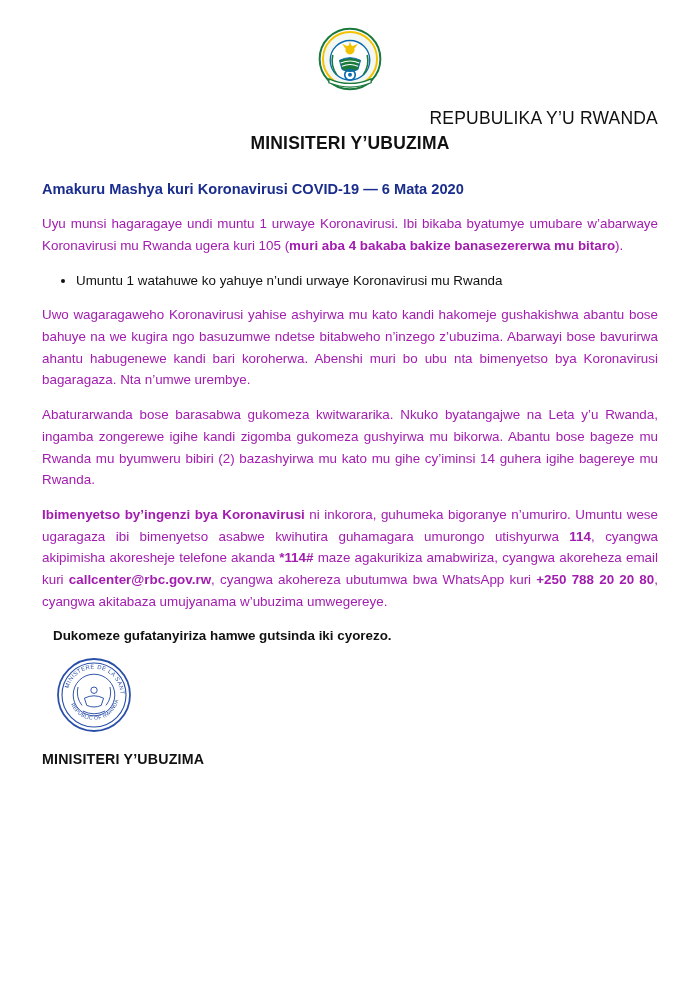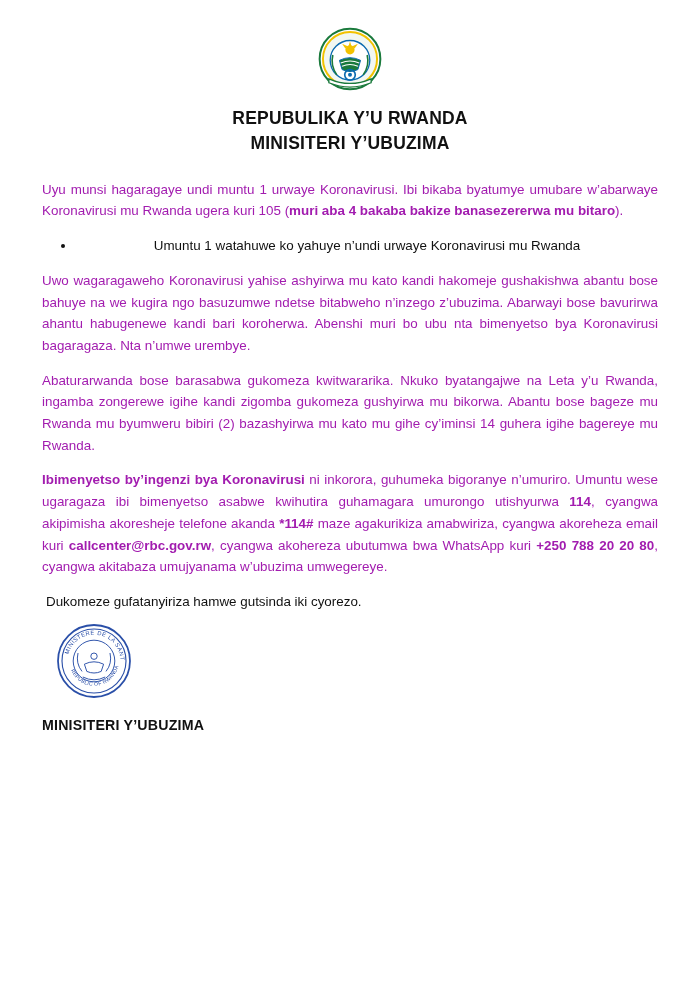--- a/index.html
+++ b/index.html
@@ -31,22 +31,22 @@
   }
   .crest {
     width: 66px;
     height: 66px;
     position: relative;
   }
   .crest svg { display: block; }
 
   
   .republic {
-    text-align: center;
-    font-weight: bold;
+    text-align: right;
+    font-weight: normal;
     font-size: 17.5px;
     letter-spacing: 0.2px;
     color: #111;
     line-height: 1.45;
   }
   .ministry-top {
     text-align: center;
     font-weight: bold;
     font-size: 17.5px;
     letter-spacing: 0.2px;
@@ -69,33 +69,32 @@
     line-height: 1.62;
     text-align: justify;
     margin: 0 0 13px 0;
     color: #a21caf;
   }
   p.body b { font-weight: bold; }
 
   ul.bullets {
     margin: 0 0 13px 0;
     padding-left: 34px;
-    text-align: center;
   }
   ul.bullets li {
     font-size: 13.4px;
     line-height: 1.62;
     margin-bottom: 2px;
     color: #111;
   }
 
   .closing {
     font-size: 13.4px;
-    font-weight: normal;
-    margin: 16px 0 0 4px;
+    font-weight: bold;
+    margin: 16px 0 0 11px;
     color: #111;
   }
 
   
   .stamp-wrap {
     margin-top: 12px;
     margin-left: 12px;
     height: 82px;
   }
   .stamp {
@@ -144,20 +143,21 @@
         <circle cx="50" cy="74" r="3" fill="#0b6ab0"></circle>
 
         <path d="M18 80 Q50 94 82 80 L82 86 Q50 99 18 86 Z" fill="#ffffff" stroke="#1a7a3c" stroke-width="2"></path>
       </svg>
     </div>
   </div>
 
   <div class="republic">REPUBULIKA Y’U RWANDA</div>
   <div class="ministry-top">MINISITERI Y’UBUZIMA</div>
 
+  <div class="subject">Amakuru Mashya kuri Koronavirusi COVID-19 — 6 Mata 2020</div>
 
   <p class="body"><span>Uyu munsi hagaragaye undi muntu 1 urwaye Koronavirusi. Ibi bikaba byatumye umubare w’abarwaye Koronavirusi mu Rwanda ugera kuri 105 (</span><b>muri aba 4 bakaba bakize banasezererwa mu bitaro</b><span>).</span></p>
 
   <ul class="bullets">
     <li>Umuntu 1 watahuwe ko yahuye n’undi urwaye Koronavirusi mu Rwanda</li>
   </ul>
 
   <p class="body">Uwo wagaragaweho Koronavirusi yahise ashyirwa mu kato kandi hakomeje gushakishwa abantu bose bahuye na we kugira ngo basuzumwe ndetse bitabweho n’inzego z’ubuzima. Abarwayi bose bavurirwa ahantu habugenewe kandi bari koroherwa. Abenshi muri bo ubu nta bimenyetso bya Koronavirusi bagaragaza. Nta n’umwe urembye.</p>
 
   <p class="body">Abaturarwanda bose barasabwa gukomeza kwitwararika. Nkuko byatangajwe na Leta y’u Rwanda, ingamba zongerewe igihe kandi zigomba gukomeza gushyirwa mu bikorwa. Abantu bose bageze mu Rwanda mu byumweru bibiri (2) bazashyirwa mu kato mu gihe cy’iminsi 14 guhera igihe bagereye mu Rwanda.</p>

